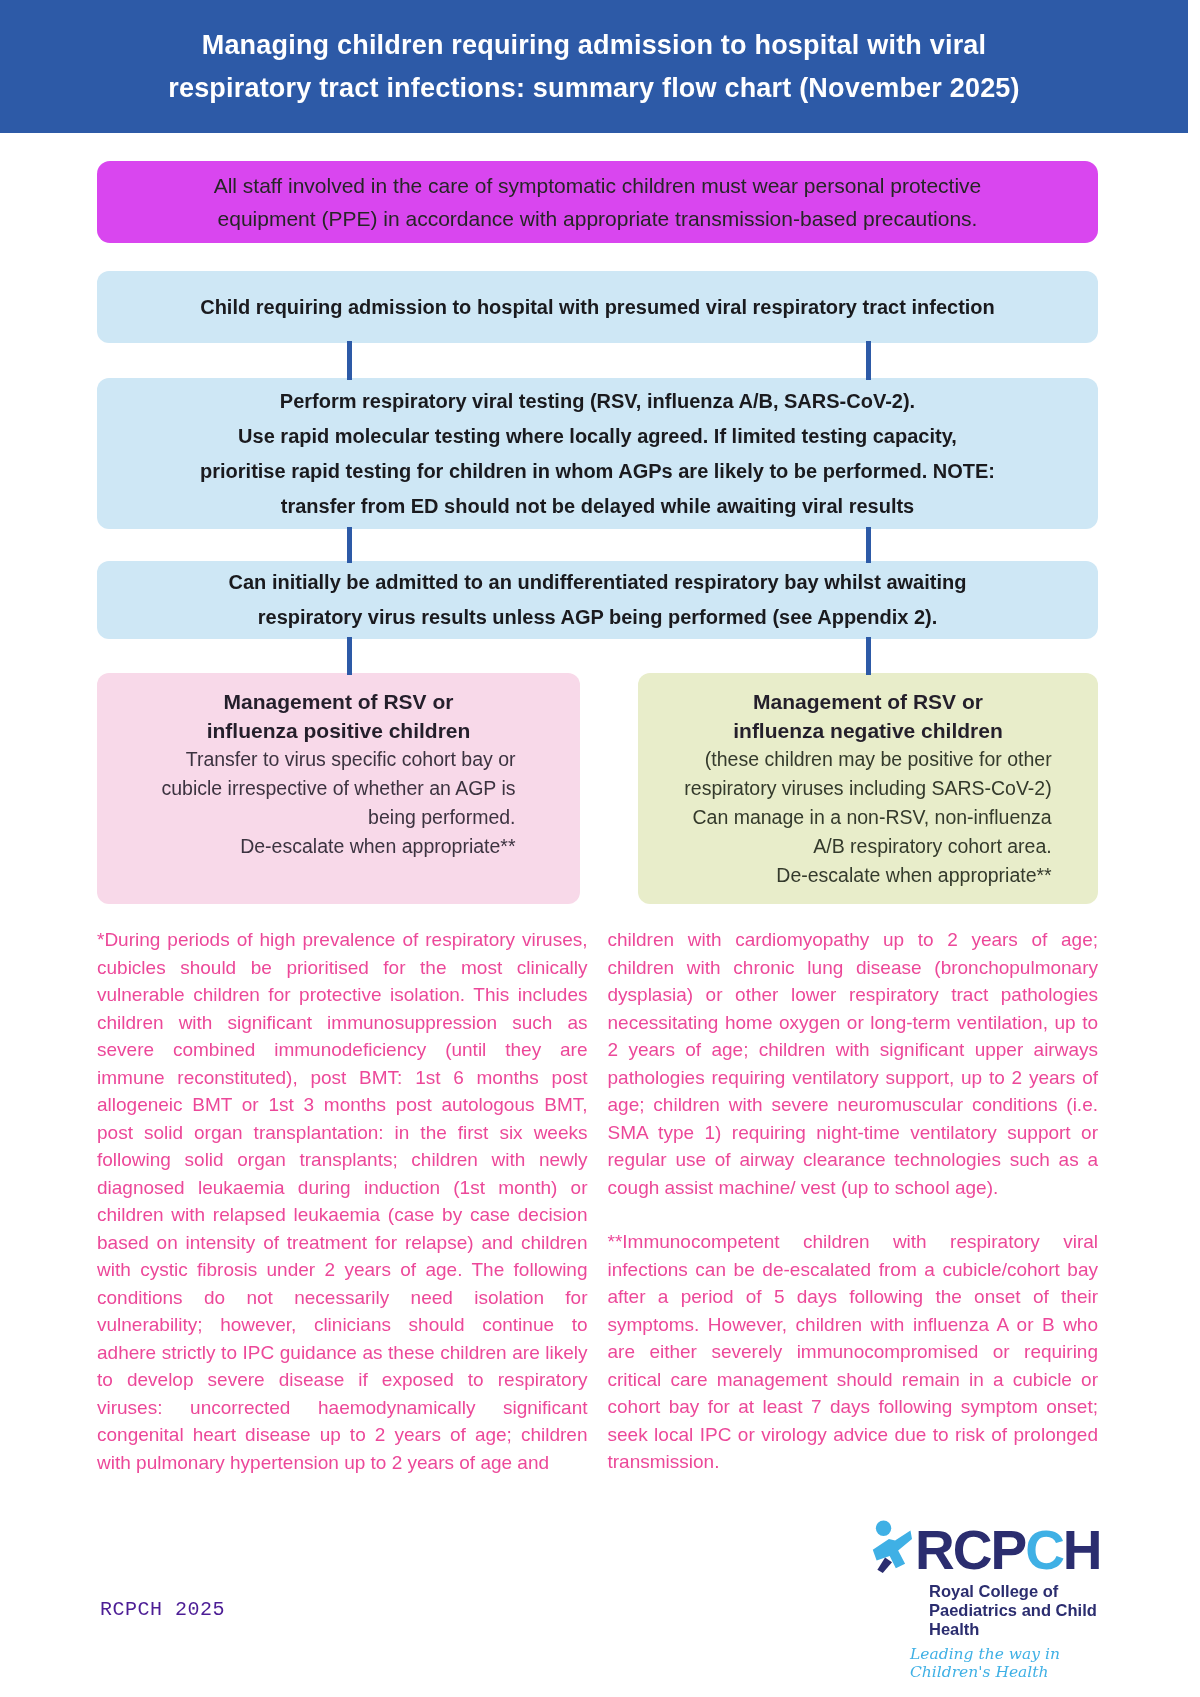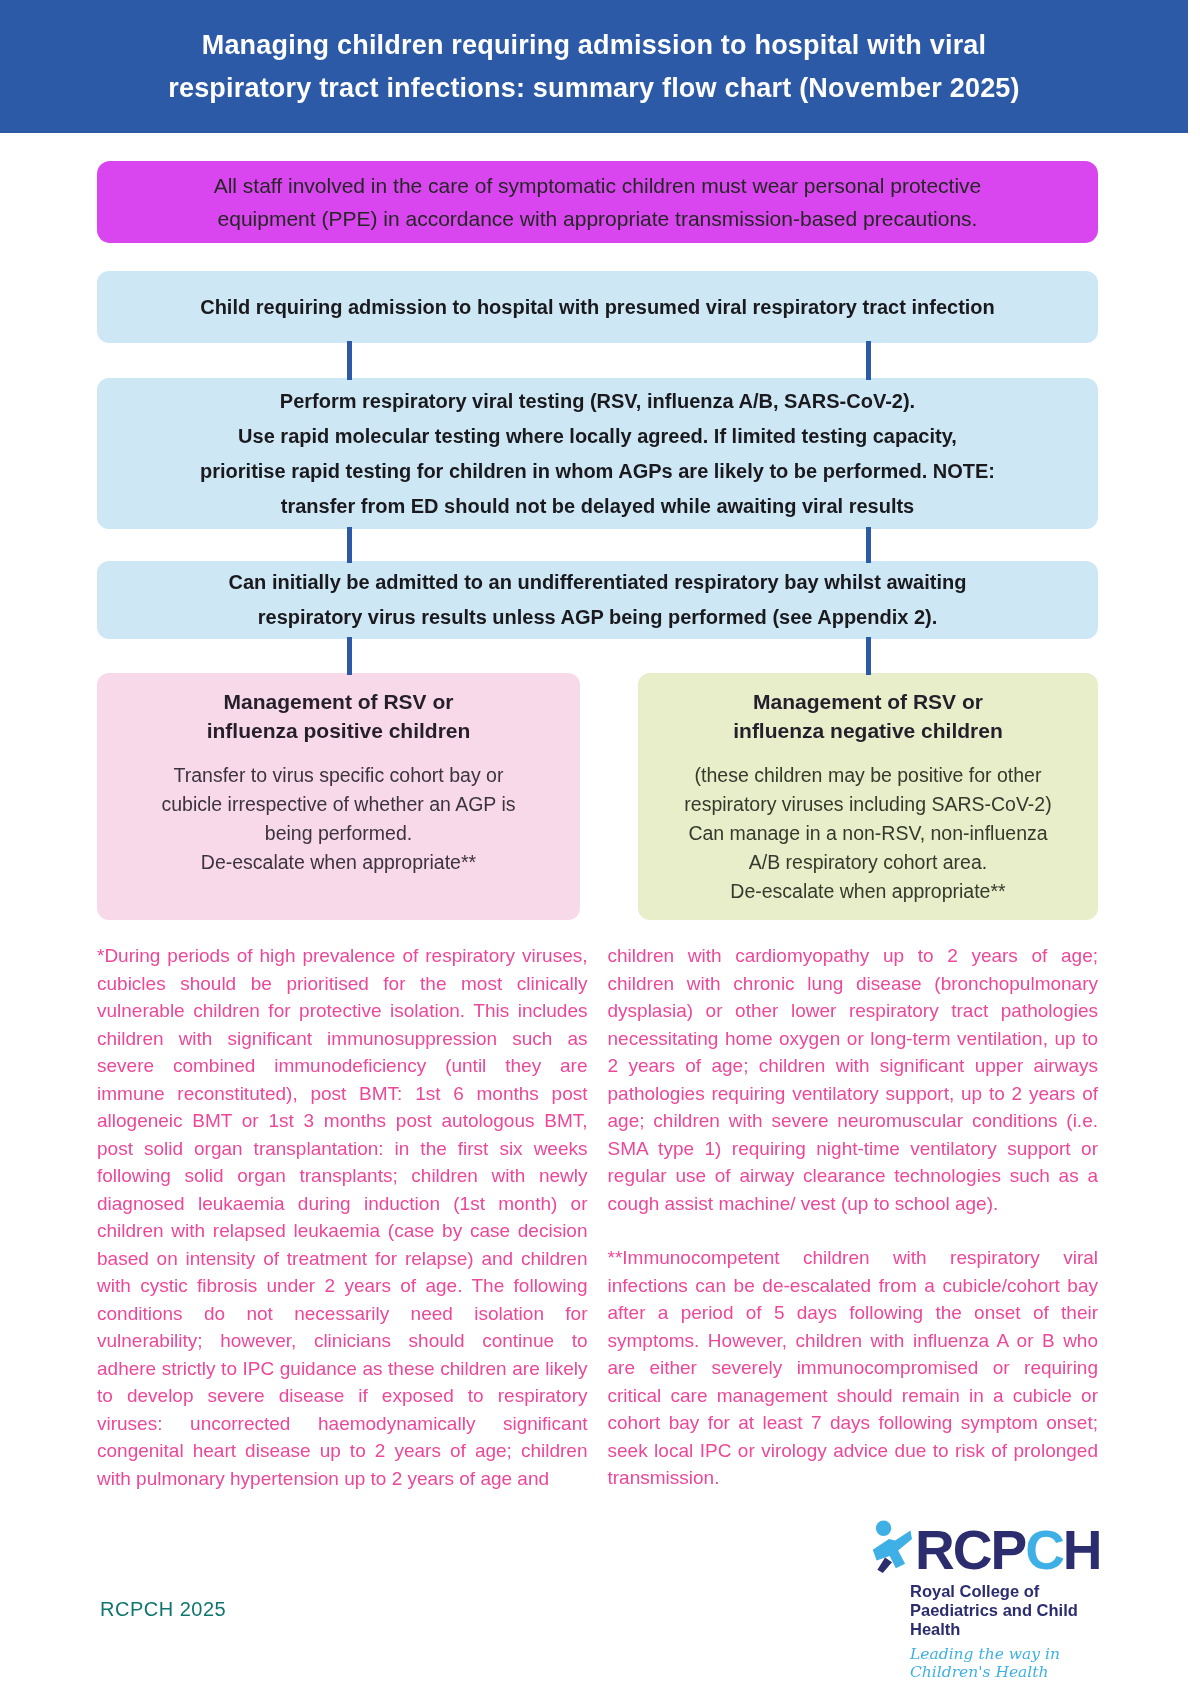--- a/index.html
+++ b/index.html
@@ -114,60 +114,61 @@
   .pinkbox .box-body {
     font-size: 19.5px;
     line-height: 29px;
     color: #3c3340;
   }
   .greenbox .box-body {
     font-size: 19.5px;
     line-height: 29px;
     color: #343a2c;
   }
-  .box-title + .box-body { margin-top: 16px; }
+  .box-title + .box-body { margin-top: 0; text-align: right; }
   .footnotes {
     margin-top: 22px;
     display: flex;
     gap: 20px;
   }
   .footnotes .col { flex: 1; }
   .footnotes p {
     font-size: 19px;
     line-height: 27.5px;
     color: #ec4899;
     text-align: justify;
   }
   .footnotes .para2 { margin-top: 27px; }
   .copyright {
     position: absolute;
     left: 100px;
     top: 1598px;
     font-size: 20px;
-    color: #0f766e;
+    color: #4c1d95;
     letter-spacing: 0.5px;
+    font-family: Liberation Mono, monospace;
   }
   .logo {
     position: absolute;
     left: 872px;
     top: 1518px;
     width: 250px;
   }
   .logo-top { display: flex; align-items: flex-end; }
   .logo-icon { display: inline-block; margin-right: 3px; }
   .wordmark {
     font-size: 55px;
     font-weight: bold;
     letter-spacing: -2px;
     line-height: 55px;
   }
   .wordmark .navy { color: #2b2d6f; }
   .wordmark .lblue { color: #3fb0e5; }
   .org {
-    margin-left: 38px;
+    margin-left: 57px;
     margin-top: 4px;
     font-size: 16.5px;
     font-weight: bold;
     line-height: 19px;
     color: #2b2d6f;
   }
   .tagline {
     margin-left: 38px;
     margin-top: 6px;
     font-size: 15.5px;

